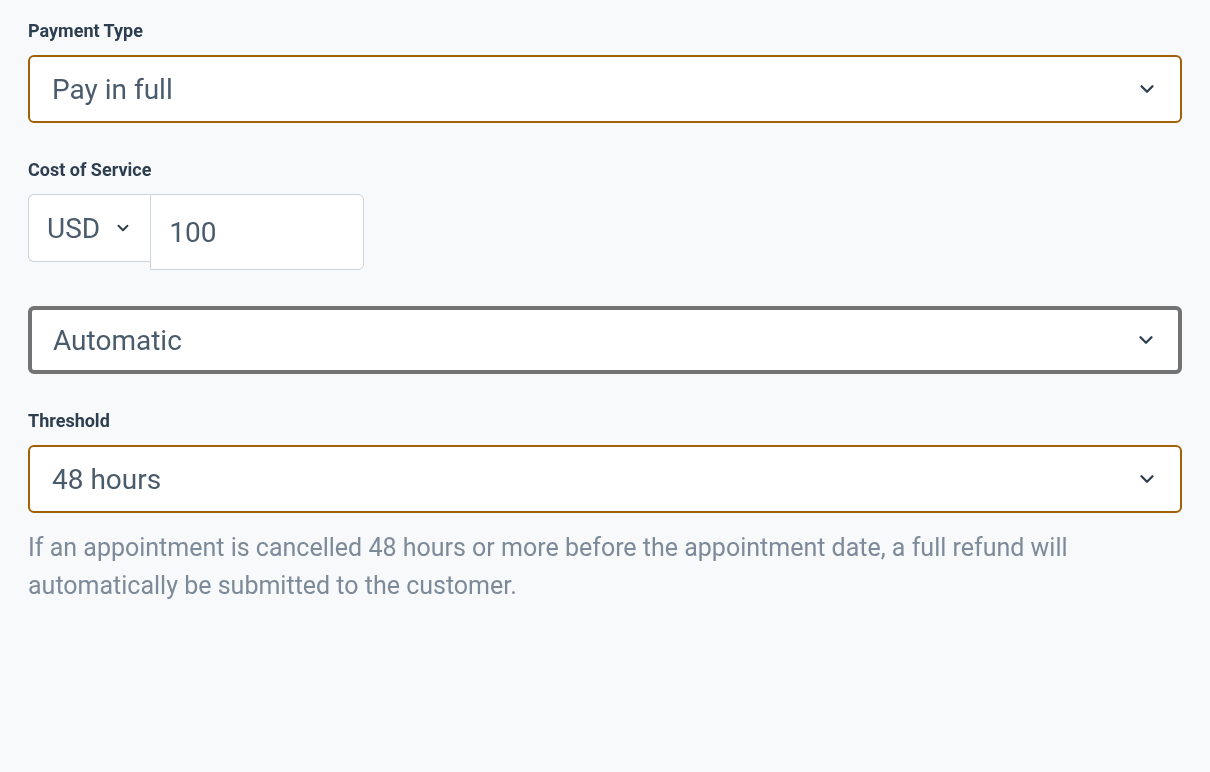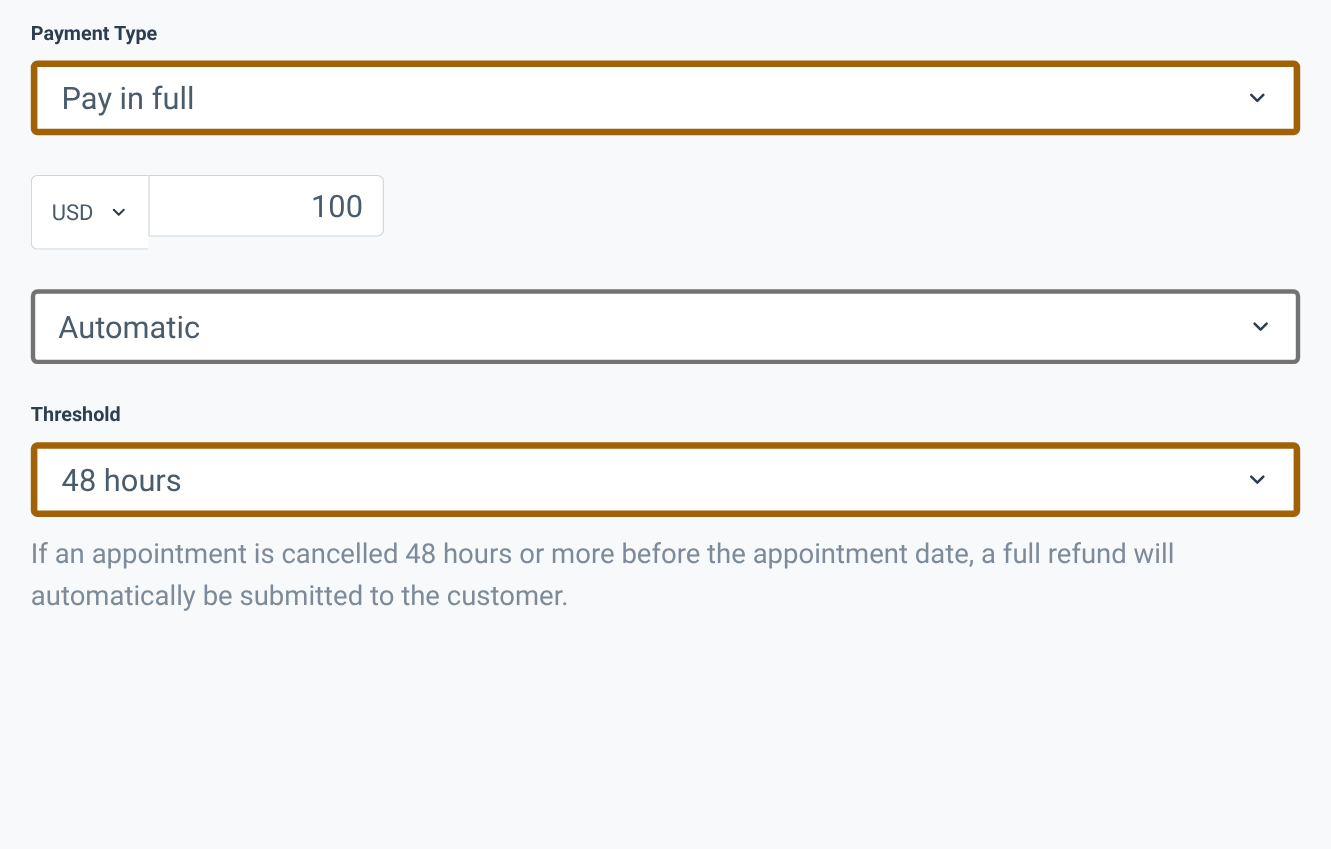--- a/index.html
+++ b/index.html
@@ -23,21 +23,21 @@
   .field-label {
     font-size: 18px;
     font-weight: 700;
     color: #2d3e50;
     margin-bottom: 14px;
     display: block;
   }
   .select-control {
     width: 100%;
     background: #ffffff;
-    border: 6px solid #a16207;
+    border: 2px solid #a16207;
     border-radius: 6px;
     height: 68px;
     padding: 0 22px;
     display: flex;
     align-items: center;
     justify-content: space-between;
     cursor: pointer;
     font-size: 28px;
     color: #4a5b6b;
   }
@@ -58,36 +58,35 @@
   .currency-select {
     background: #ffffff;
     border: 1px solid #cbd5dd;
     border-radius: 6px 0 0 6px;
     height: 68px;
     padding: 0 18px;
     display: flex;
     align-items: center;
     gap: 14px;
     cursor: pointer;
-    font-size: 20px;
+    font-size: 28px;
     color: #4a5b6b;
     border-right: none;
   }
   .cost-input {
     background: #ffffff;
     border: 1px solid #cbd5dd;
     border-radius: 0 6px 6px 0;
-    height: 56px;
+    height: 76px;
     padding: 0 18px;
     font-size: 28px;
     color: #4a5b6b;
     width: 214px;
     font-family: inherit;
     outline: none;
-    text-align: right;
   }
   .chevron-down {
     width: 22px;
     height: 22px;
     flex-shrink: 0;
   }
   .chevron-down-sm {
     width: 18px;
     height: 18px;
     flex-shrink: 0;
@@ -100,20 +99,21 @@
   <label class="field-label">Payment Type</label>
   <div class="select-control">
     <span>Pay in full</span>
     <svg class="chevron-down" viewBox="0 0 24 24" fill="none" stroke="#2d3e50" stroke-width="2.5" stroke-linecap="round" stroke-linejoin="round">
         <polyline points="6 9 12 15 18 9"></polyline>
       </svg>
   </div>
 </div>
 
 <div class="field-group">
+  <label class="field-label">Cost of Service</label>
   <div class="cost-row">
     <div class="currency-select">
       <span>USD</span>
       <svg class="chevron-down-sm" viewBox="0 0 24 24" fill="none" stroke="#2d3e50" stroke-width="2.5" stroke-linecap="round" stroke-linejoin="round">
           <polyline points="6 9 12 15 18 9"></polyline>
         </svg>
     </div>
     <input class="cost-input" type="text" value="100" style="">
   </div>
 </div>

